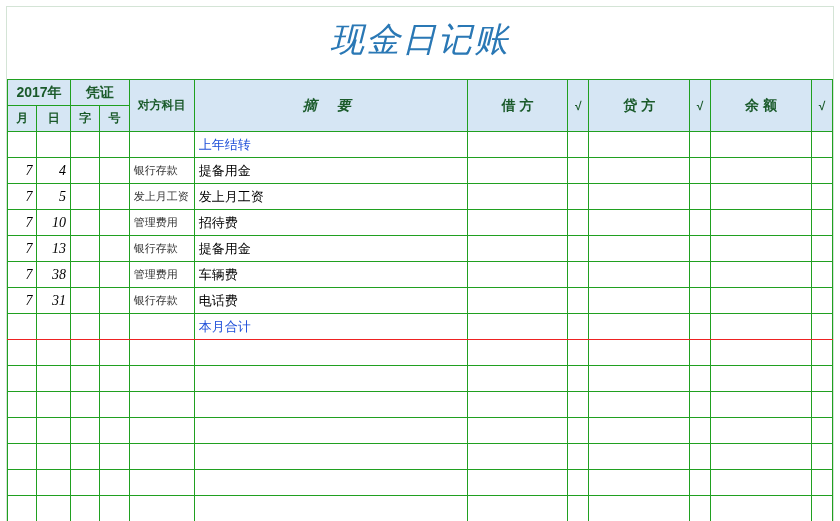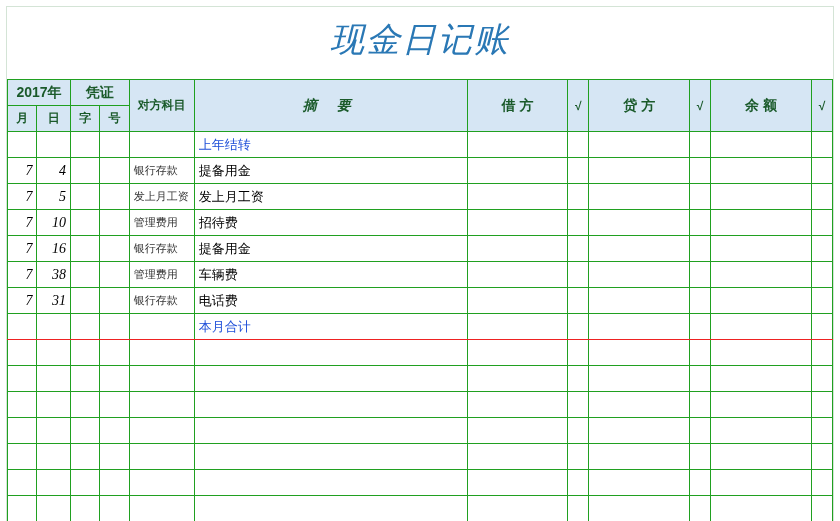--- a/index.html
+++ b/index.html
@@ -147,21 +147,21 @@
           <td>招待费</td>
           <td class="r"></td>
           <td class="c"></td>
           <td class="r"></td>
           <td class="c"></td>
           <td class="r"></td>
           <td class="c"></td>
         </tr>
         <tr>
           <td class="r">7</td>
-          <td class="r">16</td>
+          <td class="r">13</td>
           <td class="c"></td>
           <td class="c"></td>
           <td class="subj">银行存款</td>
           <td>提备用金</td>
           <td class="r"></td>
           <td class="c"></td>
           <td class="r"></td>
           <td class="c"></td>
           <td class="r"></td>
           <td class="c"></td>

